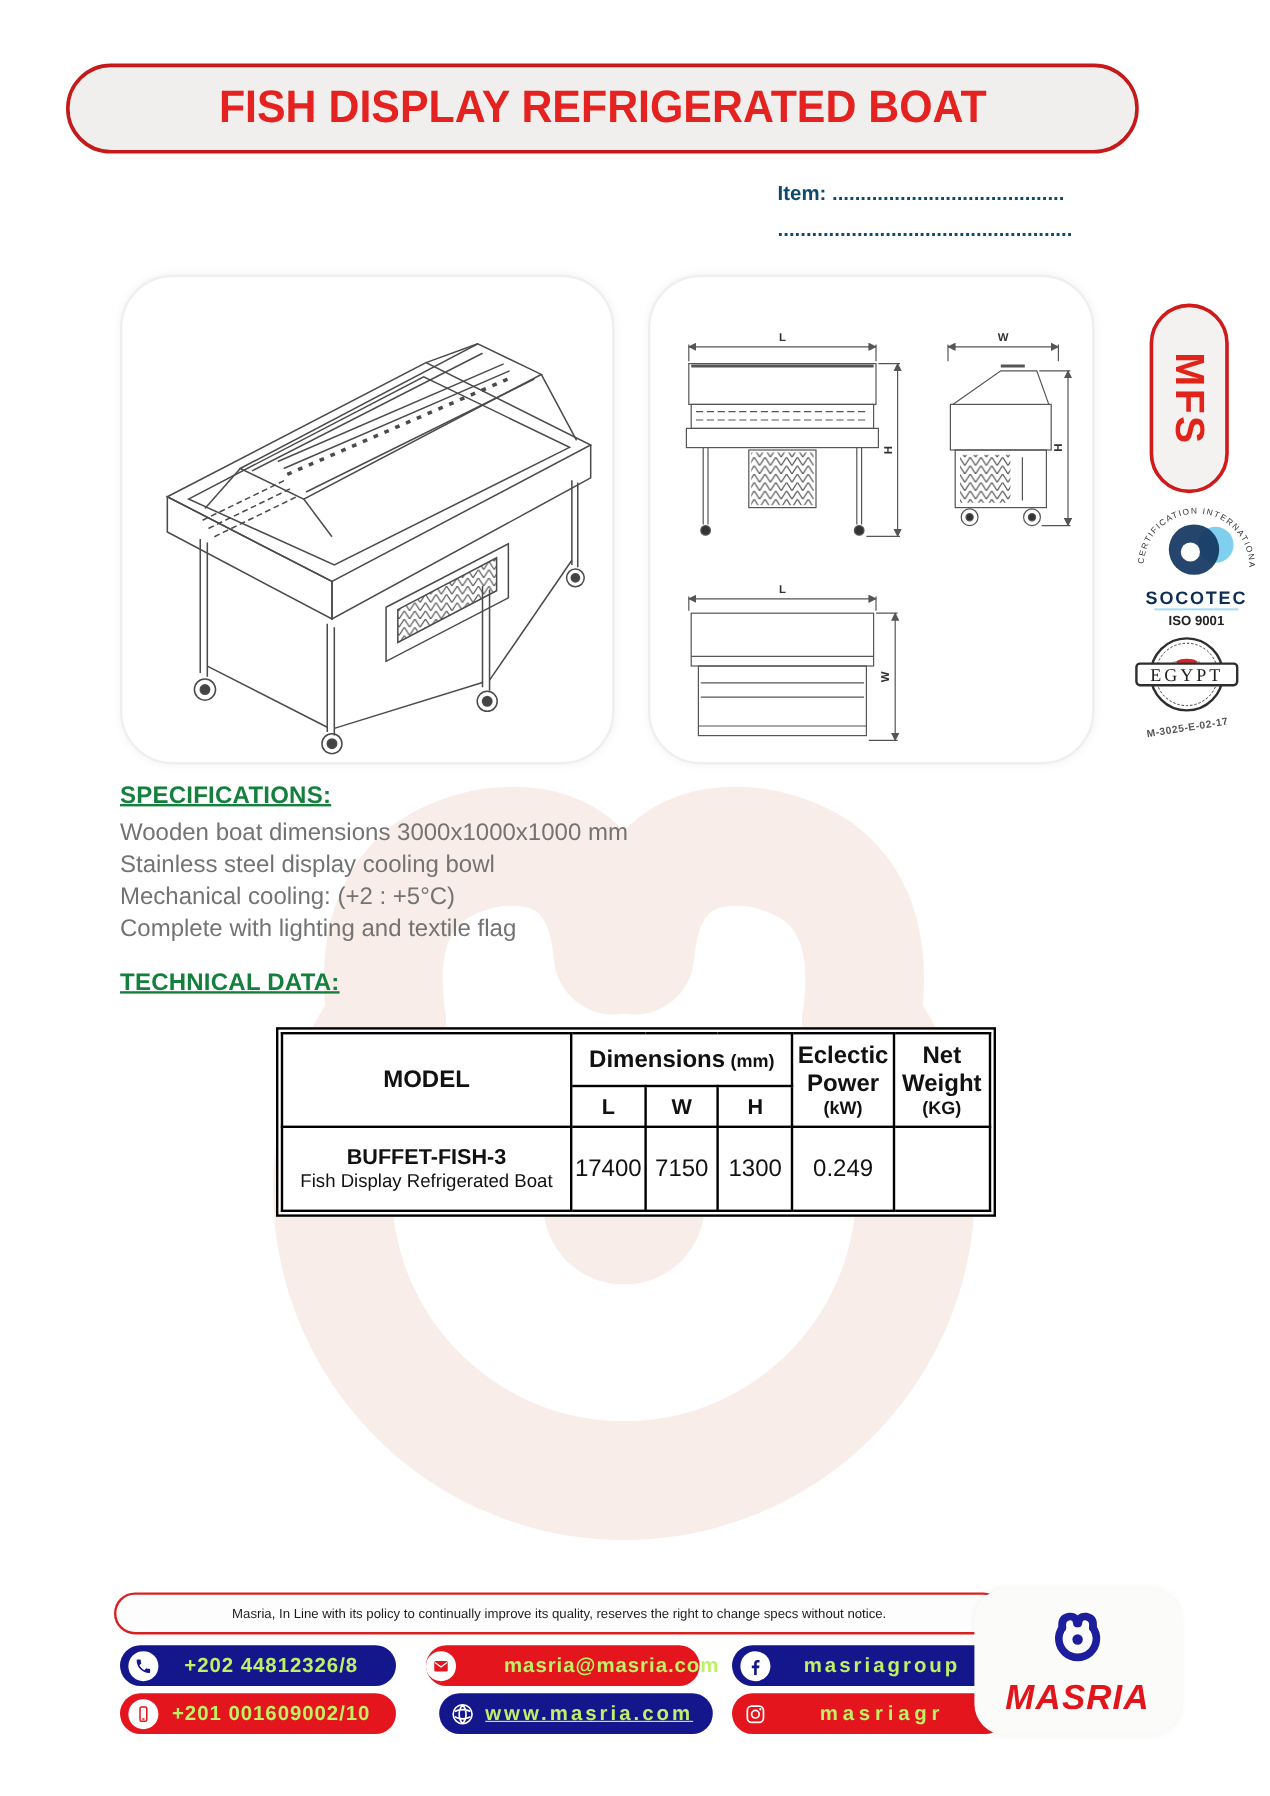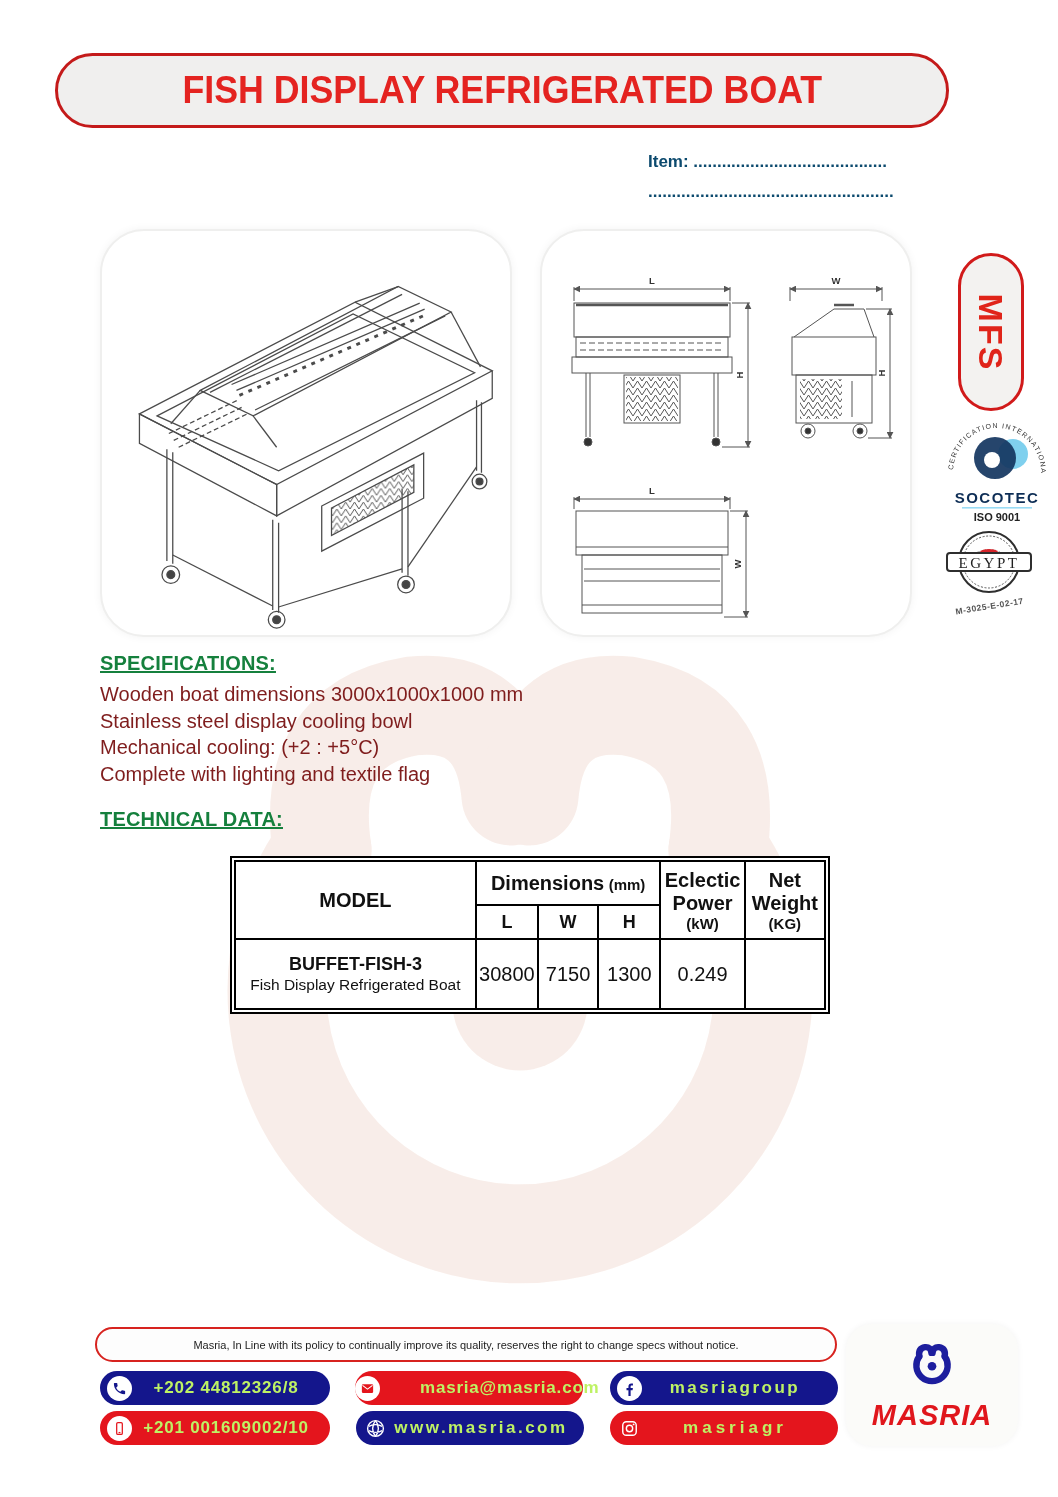--- a/index.html
+++ b/index.html
@@ -41,21 +41,21 @@
   .mfs {
     left:958px; top:253px; width:66px; height:158px;
     background:#f3f2f0; border:3px solid #d11a1a; border-radius:34px;
     display:flex; align-items:center; justify-content:center;
   }
   .mfs span { transform:rotate(90deg); color:#e02419; font-size:34px; font-weight:800; letter-spacing:2px; }
 
   
   .sec-heading { color:#15803d; font-size:20px; font-weight:800; text-decoration:underline; letter-spacing:.2px; }
   #spec-heading { left:100px; top:652px; }
-  .spec-lines { left:100px; top:681px; font-size:20px; line-height:26.5px; color:#7f1d1d; }
+  .spec-lines { left:100px; top:681px; font-size:20px; line-height:26.5px; color:#737373; }
   #tech-heading { left:100px; top:808px;text-align:right; }
 
   
   .tbl-wrap { left:230px; top:856px; width:600px; border:2px solid #000; padding:2px; background:#fff; }
   table { border-collapse:collapse; width:100%; border:2px solid #000; }
   td, th { border:2px solid #000; text-align:center; vertical-align:middle; color:#111; }
   .h-main { font-size:20px; font-weight:800; }
   .h-unit { font-size:15px; font-weight:800; }
   .r1 { height:44px; } .r2 { height:34px; } .r3 { height:70px; }
   .c-model { width:240px; } .c-l { width:62px; } .c-w { width:60px; } .c-h { width:62px; }
@@ -77,21 +77,21 @@
   }
   .pill.blue { background:#14168c; }
   .pill.red  { background:#e4151d; }
   .pill .icon-wrap { width:38px; display:flex; justify-content:center; }
   .pill .lbl { flex:1; text-align:center; padding-right:16px; letter-spacing:.8px; white-space:nowrap; }
   .lbl.sp2 { letter-spacing:2.5px; }
   .lbl.sp3 { letter-spacing:4px; }
   .icon-disc { width:25px; height:25px; border-radius:50%; background:#fff; display:flex; align-items:center; justify-content:center; }
 
   .brand-card {
-    left:846px; top:1324px; width:172px; height:122px;
+    left:812px; top:1324px; width:172px; height:122px;
     background:#fbfbf9; border-radius:26px; box-shadow:0 0 6px rgba(0,0,0,.05);
     display:flex; flex-direction:column; align-items:center; justify-content:center;
   }
   .brand-card .brand-name {
     color:#e0161c; font-size:29px; font-weight:800; font-style:italic; letter-spacing:1px; margin-top:2px;
   }
 </style>
 </head>
 <body>
 
@@ -298,21 +298,21 @@
       <tr class="r2">
         <td class="c-l h-main" style="font-size:18px">L</td>
         <td class="c-w h-main" style="font-size:18px">W</td>
         <td class="c-h h-main" style="font-size:18px">H</td>
       </tr>
       <tr class="r3">
         <td>
           <div class="model-name">BUFFET-FISH-3</div>
           <div class="model-sub">Fish Display Refrigerated Boat</div>
         </td>
-        <td class="num">30800</td>
+        <td class="num">17400</td>
         <td class="num">7150</td>
         <td class="num">1300</td>
         <td class="num">0.249</td>
         <td class="num"></td>
       </tr>
     </tbody>
       </table>
   </div>
 
   <div class="abs disclaimer">Masria, In Line with its policy to continually improve its quality, reserves the right to change specs without notice.</div>
@@ -356,21 +356,21 @@
         <span class="icon-disc">
       <svg width="15" height="15" viewBox="0 0 24 24" fill="none" stroke="#e4151d" stroke-width="2">
             <rect x="7.5" y="2.5" width="9" height="19" rx="2"></rect>
             <path d="M10.5 18.5h3"></path>
           </svg>
     </span>
       </span>
     <span class="lbl">+201 001609002/10</span>
   </div>
 
-  <div class="abs pill blue" style="left:356px; top:1411px; width:228px;">
+  <div class="abs pill blue" style="left:366px; top:1411px; width:228px;text-decoration:underline;">
     <span class="icon-wrap">
       <svg width="21" height="21" viewBox="0 0 24 24" fill="none" stroke="#fff" stroke-width="1.6">
           <circle cx="12" cy="12" r="9"></circle>
           <path d="M4.5 9.5c4-2.5 11-2.5 15 0 M4.5 14.5c4 2.5 11 2.5 15 0 M12 3a14 14 0 0 1 0 18 M12 3a14 14 0 0 0 0 18"></path>
         </svg>
     </span>
     <span class="lbl sp2">www.masria.com</span>
   </div>
 
   <div class="abs pill red" style="left:610px; top:1411px; width:228px;">

